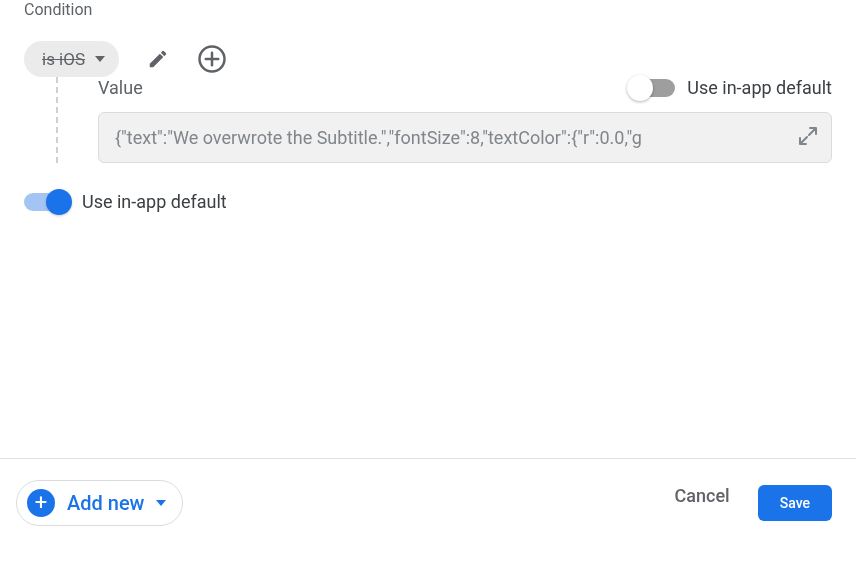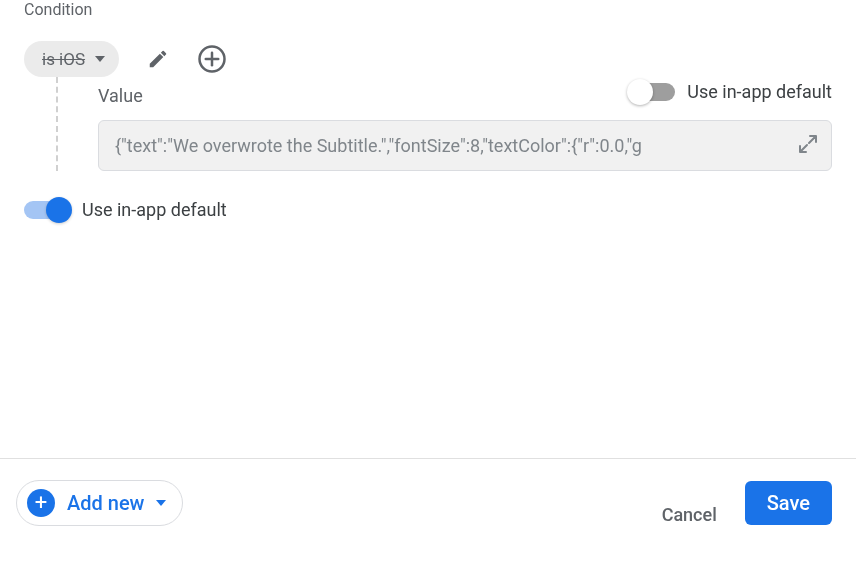--- a/index.html
+++ b/index.html
@@ -64,21 +64,21 @@
       margin-left: 32px;
       margin-right: 40px;
     }
     .value-content { flex: 1; }
     .value-header {
       display: flex;
       align-items: center;
       justify-content: space-between;
       margin-bottom: 14px;
     }
-    .value-label { font-size: 18px; color: #5f6368; margin-top: 8px; }
+    .value-label { font-size: 18px; color: #5f6368; }
     .toggle-group { display: flex; align-items: center; gap: 12px; }
     .toggle {
       position: relative;
       width: 46px;
       height: 18px;
       border-radius: 10px;
       cursor: pointer;
     }
     .toggle-off { background: #9e9e9e; }
     .toggle-off .knob {
@@ -175,26 +175,26 @@
       font-size: 22px;
       line-height: 1;
     }
     .add-new-text { color: #1a73e8; font-size: 20px; font-weight: 500; }
     .add-new-arrow {
       width: 0; height: 0;
       border-left: 5px solid transparent;
       border-right: 5px solid transparent;
       border-top: 6px solid #1a73e8;
     }
-    .footer-actions { display: flex; align-items: flex-end; gap: 28px; }
+    .footer-actions { display: flex; align-items: flex-start; gap: 28px; }
     .cancel-btn { color: #5f6368; font-size: 18px; font-weight: 500; cursor: pointer; }
     .save-btn {
       background: #1a73e8;
       color: #fff;
-      font-size: 20px;
+      font-size: 14px;
       font-weight: 500;
       padding: 10px 22px;
       border-radius: 6px;
       cursor: pointer;
     }
   </style>
 </head>
 <body>
 
 <div class="content">

